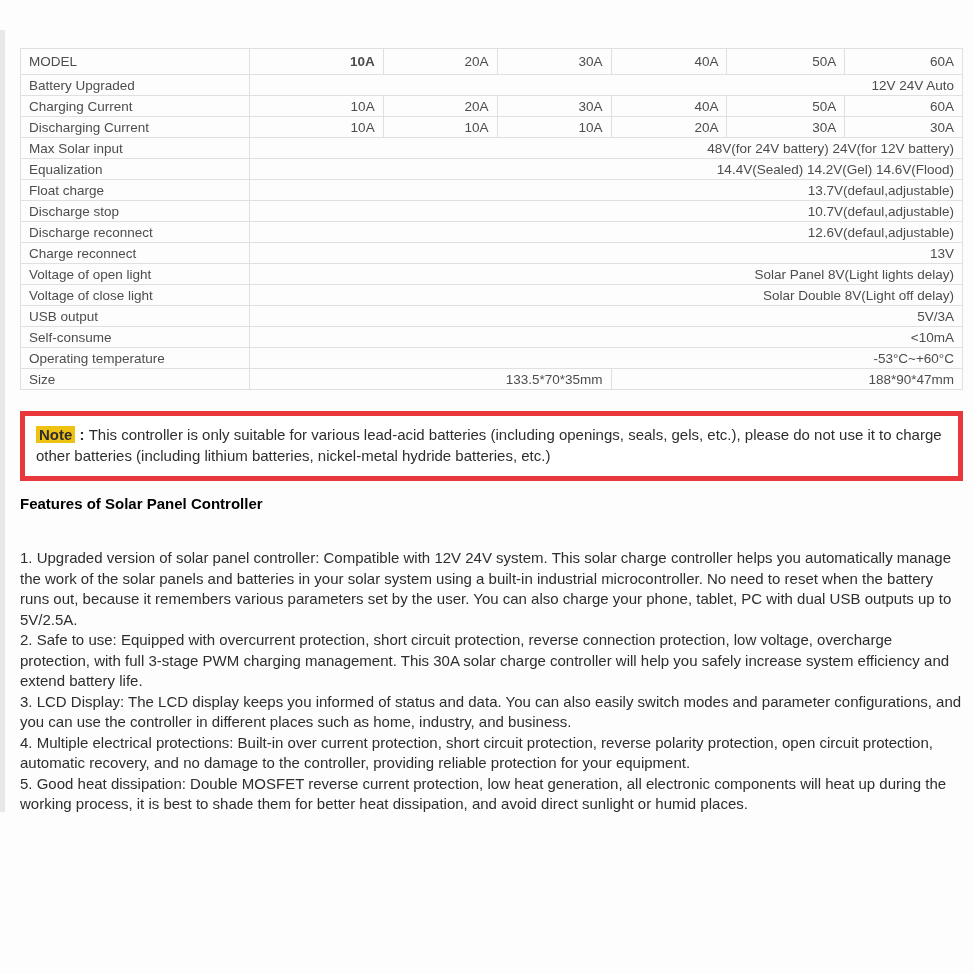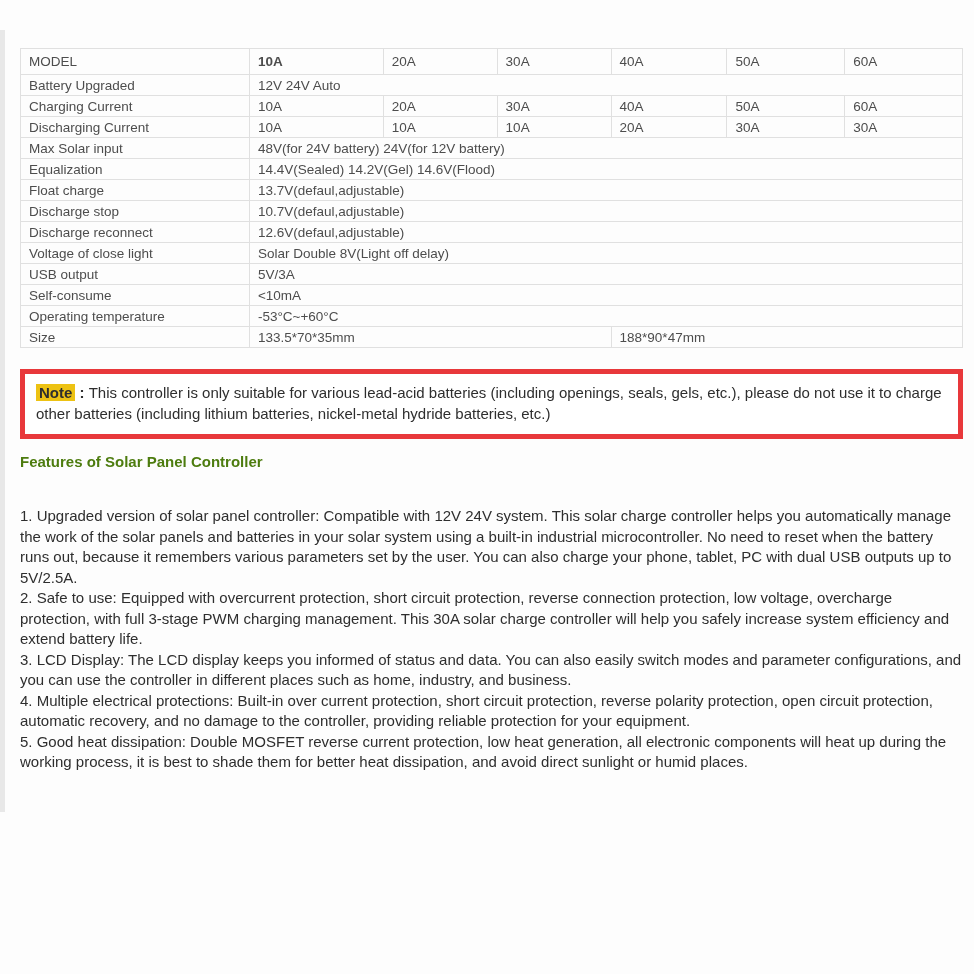--- a/index.html
+++ b/index.html
@@ -37,21 +37,21 @@
     width: 943px;
     border-collapse: collapse;
     table-layout: fixed;
     font-size: 13.5px;
     color: #4d4d4d;
   }
   table.spec-table td {
     border: 1px solid #e0e0e0;
     padding: 2px 8px;
     height: 21px;
-    text-align: left;
+    text-align: right;
     line-height: 15px;
     overflow: hidden;
     white-space: nowrap;
   }
   table.spec-table tr.tall td { height: 26px; }
   table.spec-table td.row-label { text-align: left; }
   .note-box {
     margin-top: 21px;
     border: 5px solid #e8383b;
     padding: 8px 10px 10px 11px;
@@ -62,21 +62,21 @@
   }
   .note-label {
     font-weight: bold;
     background: #edc213;
     padding: 0 3px;
   }
   .note-sep { font-weight: bold; }
   .features-heading {
     font-size: 15px;
     font-weight: bold;
-    color: #4d7c0f;
+    color: #000000;
     margin: 14px 0 0 0;
   }
   .features-text {
     margin-top: 36px;
     font-size: 15px;
     line-height: 20.5px;
     color: #2e2e2e;
   }
 </style>
 </head>
@@ -143,20 +143,28 @@
         </tr>
         <tr>
           <td class="row-label">Discharge stop</td>
           <td colspan="6">10.7V(defaul,adjustable)</td>
         </tr>
         <tr>
           <td class="row-label">Discharge reconnect</td>
           <td colspan="6">12.6V(defaul,adjustable)</td>
         </tr>
         <tr>
+          <td class="row-label">Charge reconnect</td>
+          <td colspan="6">13V</td>
+        </tr>
+        <tr>
+          <td class="row-label">Voltage of open light</td>
+          <td colspan="6">Solar Panel 8V(Light lights delay)</td>
+        </tr>
+        <tr>
           <td class="row-label">Voltage of close light</td>
           <td colspan="6">Solar Double 8V(Light off delay)</td>
         </tr>
         <tr>
           <td class="row-label">USB output</td>
           <td colspan="6">5V/3A</td>
         </tr>
         <tr>
           <td class="row-label">Self-consume</td>
           <td colspan="6">&lt;10mA</td>

